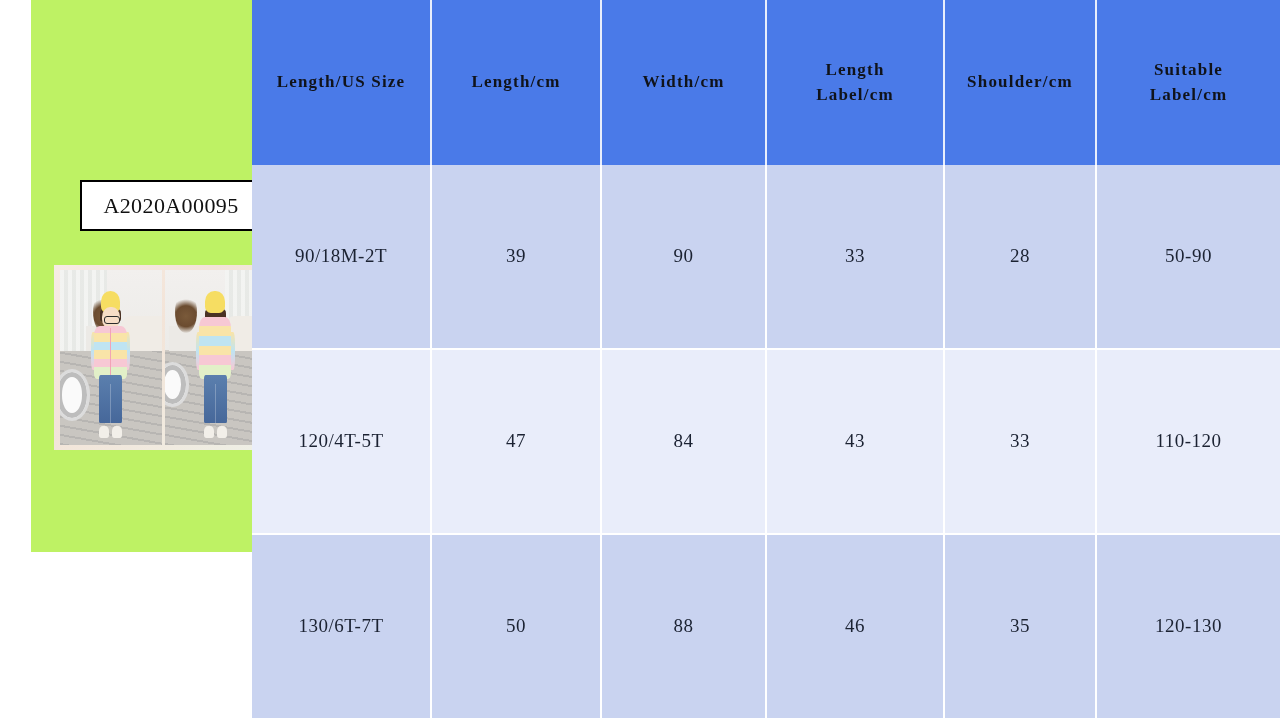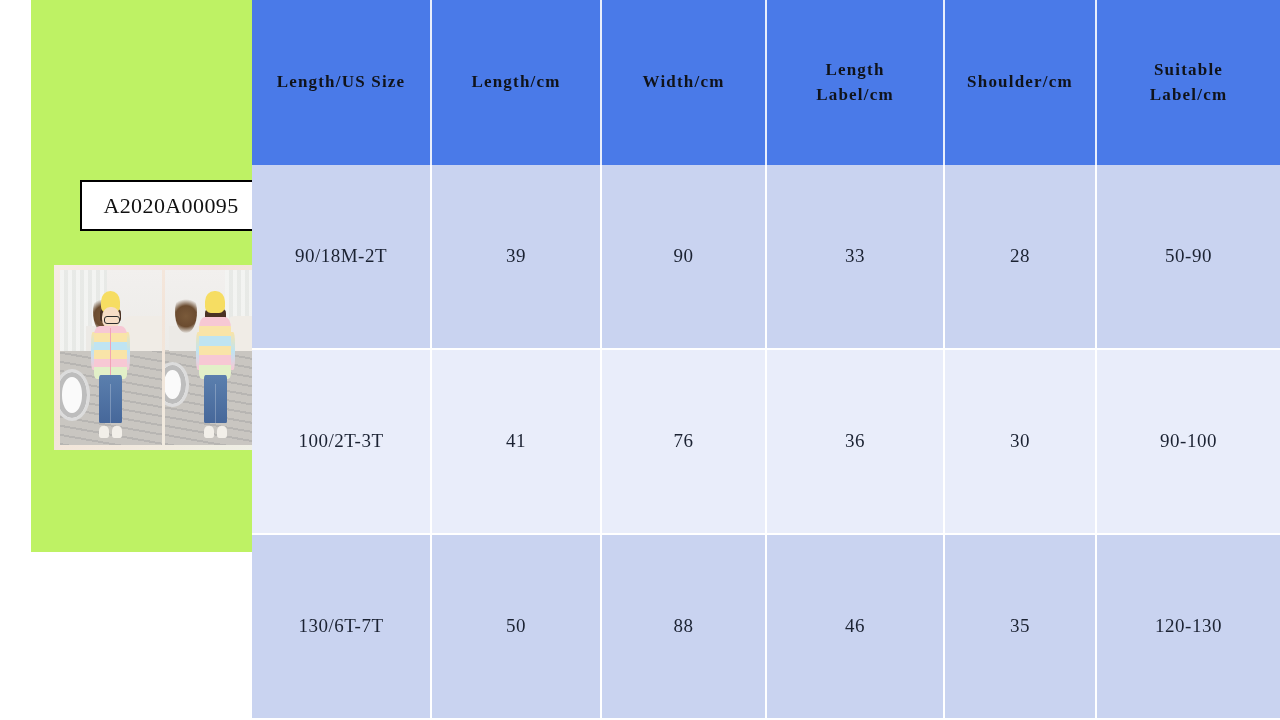--- a/index.html
+++ b/index.html
@@ -321,26 +321,26 @@
   <tbody>
     <tr>
       <td>90/18M-2T</td>
       <td>39</td>
       <td>90</td>
       <td>33</td>
       <td>28</td>
       <td>50-90</td>
     </tr>
     <tr>
-      <td>100/2T-3T</td>
-      <td>41</td>
-      <td>76</td>
-      <td>36</td>
-      <td>30</td>
-      <td>90-100</td>
+      <td>120/4T-5T</td>
+      <td>47</td>
+      <td>84</td>
+      <td>43</td>
+      <td>33</td>
+      <td>110-120</td>
     </tr>
     <tr>
       <td>130/6T-7T</td>
       <td>50</td>
       <td>88</td>
       <td>46</td>
       <td>35</td>
       <td>120-130</td>
     </tr>
   </tbody>

